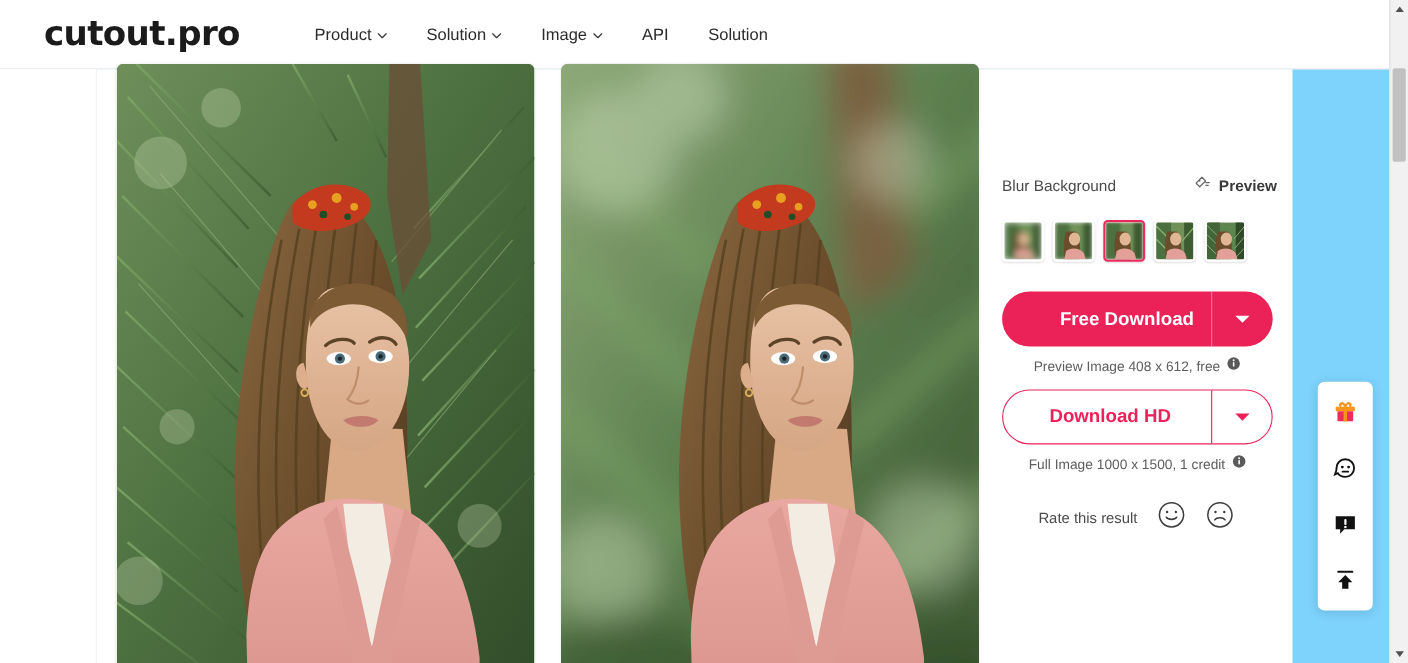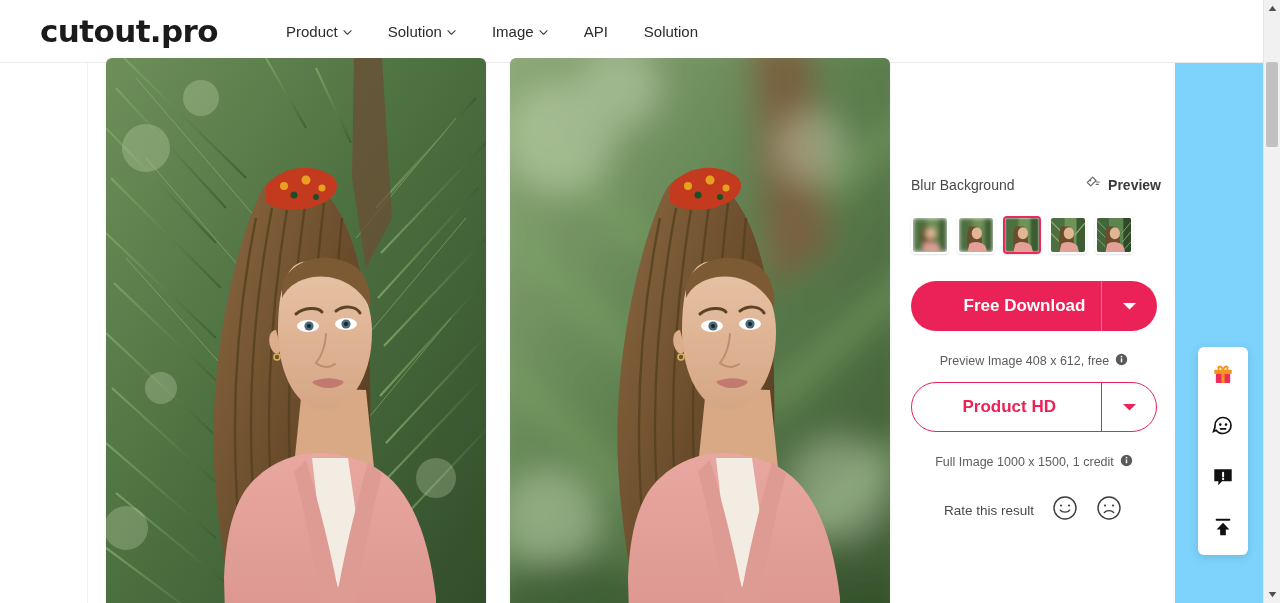--- a/index.html
+++ b/index.html
@@ -88,21 +88,21 @@
     overflow: hidden;
     box-shadow: 0 1px 3px rgba(0,0,0,0.10);
   }
   .img-left  { left: 106px; top: -5px; width: 380px; height: 595px; }
   .img-right { left: 510px; top: -5px; width: 380px; height: 595px; }
   .img-wrap svg { display: block; width: 100%; height: 100%; }
 
   
   .panel {
     position: absolute;
-    left: 911px; top: 112px;
+    left: 911px; top: 96px;
     width: 250px;
   }
   .panel-head {
     display: flex; align-items: center; justify-content: space-between;
     height: 20px;
   }
   .panel-title {
     font-size: 14px; color: #4a4a4a;
   }
   .editor-btn {
@@ -147,21 +147,21 @@
   .btn-primary .split {
     width: 1px; height: 50px;
     background: rgba(255,255,255,0.38);
   }
   .btn-primary .caret {
     width: 55px;
     display: flex; align-items: center; justify-content: center;
   }
 
   .note {
-    margin-top: 21px;
+    margin-top: 9px;
     display: flex; align-items: center; justify-content: center;
     gap: 6px;
     width: 246px;
   }
   .note-text { font-size: 12.5px; color: #5d5d5d; }
   .info-ico { display: block; }
 
   .btn-outline {
     margin-top: 12px;
     width: 246px; height: 50px;
@@ -624,21 +624,21 @@
         <span class="info-ico">
           <svg width="13" height="13" viewBox="0 0 16 16">
               <circle cx="8" cy="8" r="7" fill="#5a5a5a"></circle>
               <rect x="7.1" y="6.4" width="1.8" height="5" rx="0.7" fill="#fff"></rect>
               <circle cx="8" cy="4.4" r="1.1" fill="#fff"></circle>
             </svg>
         </span>
       </div>
 
       <div class="btn-outline">
-        <div class="lbl">Product HD</div>
+        <div class="lbl">Download HD</div>
         <div class="split"></div>
         <div class="caret">
           <svg width="15" height="10" viewBox="0 0 15 10">
               <path d="M1 2 L7.5 8.5 L14 2 Z" fill="#ea2257"></path>
             </svg>
         </div>
       </div>
       <div class="note">
         <span class="note-text">Full Image 1000 x 1500, 1 credit</span>
         <span class="info-ico">

